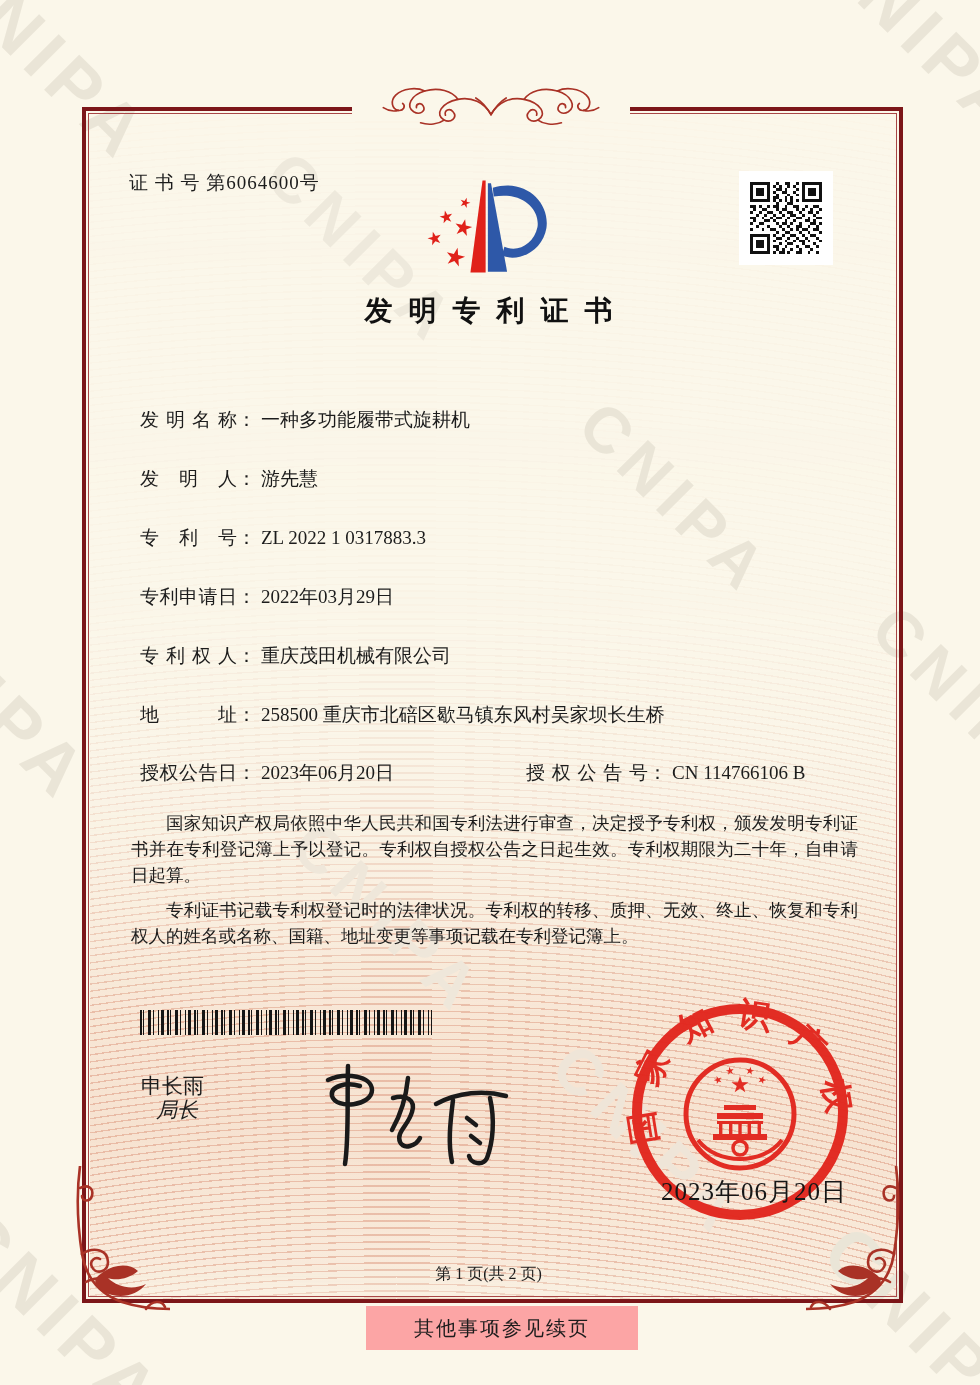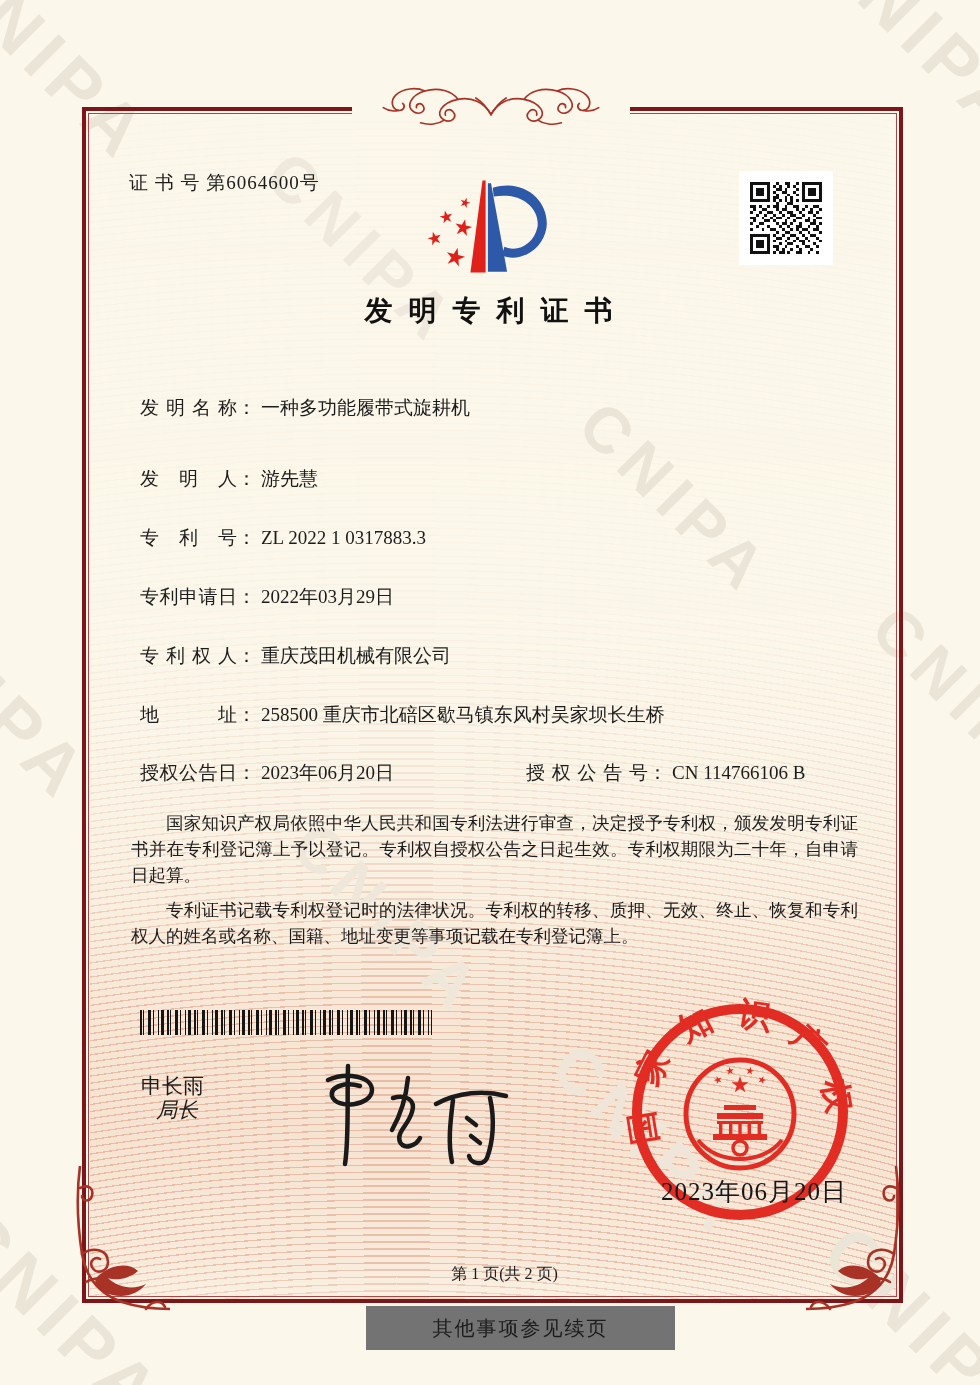--- a/index.html
+++ b/index.html
@@ -63,21 +63,21 @@
       z-index:5; padding:0;}
   .qr svg{position:absolute; left:11px; top:11px; width:72px; height:72px;}
   .title{
     position:absolute; left:82px; top:292px; width:813px; z-index:5;
     text-align:center; font-size:28px; font-weight:bold; letter-spacing:16px;
     text-indent:16px; color:#111;
   }
   
   .fields{position:absolute; left:140px; top:0; width:720px; z-index:5; font-size:19px;}
   .frow{position:absolute; left:0; width:740px; white-space:nowrap;}
-  .frow.r0{top:395px;} .frow.r1{top:466px;} .frow.r2{top:525px;}
+  .frow.r0{top:407px;} .frow.r1{top:466px;} .frow.r2{top:525px;}
   .frow.r3{top:584px;} .frow.r4{top:643px;} .frow.r5{top:702px;} .frow.r6{top:760px;}
   .flabel{display:inline-block; width:97px; text-align:justify; text-align-last:justify;
     vertical-align:bottom;}
   .fcolon{display:inline-block;}
   .fvalue{margin-left:5px;}
   .grant-pair{position:absolute; left:350px; top:0; white-space:nowrap;margin-left:36px;}
   .glabel{display:inline-block; width:122px; text-align:justify; text-align-last:justify;
     vertical-align:bottom;}
   
   .body-text{position:absolute; left:131px; top:810px; width:739px; z-index:5;
@@ -92,23 +92,23 @@
   }
   .director-title{position:absolute; left:156px; top:1096px; font-size:21px; z-index:5;font-style:italic;}
   .director-name{position:absolute; left:141px; top:1072px; font-size:21px; z-index:5;}
   .sig{position:absolute; left:290px; top:1052px; width:230px; height:122px; z-index:5;}
   
   .seal{position:absolute; left:620px; top:992px; width:240px; height:240px; z-index:6; opacity:0.96;}
   .stamp-date{position:absolute; left:661px; top:1175px; z-index:7; font-size:25px;
     letter-spacing:1px; color:#161616;}
   
   .page-info{position:absolute; left:82px; top:1264px; width:813px; text-align:center;
-    font-size:16px; z-index:5;padding-left:16px;}
-  .cont-box{position:absolute; left:366px; top:1306px; width:309px; height:44px; z-index:5;
-    background:#737373; text-align:center; line-height:44px; font-size:20px; letter-spacing:2px;}
+    font-size:16px; z-index:5;}
+  .cont-box{position:absolute; left:366px; top:1306px; width:272px; height:44px; z-index:5;
+    background:#fca5a5; text-align:center; line-height:44px; font-size:20px; letter-spacing:2px;}
 </style>
 </head>
 <body>
 
 <div class="page">
 
   <div class="wm wm1">CNIPA</div>
   <div class="wm wm2">CNIPA</div>
   <div class="wm wm3">CNIPA</div>
   <div class="wm wm4">CNIPA</div>

